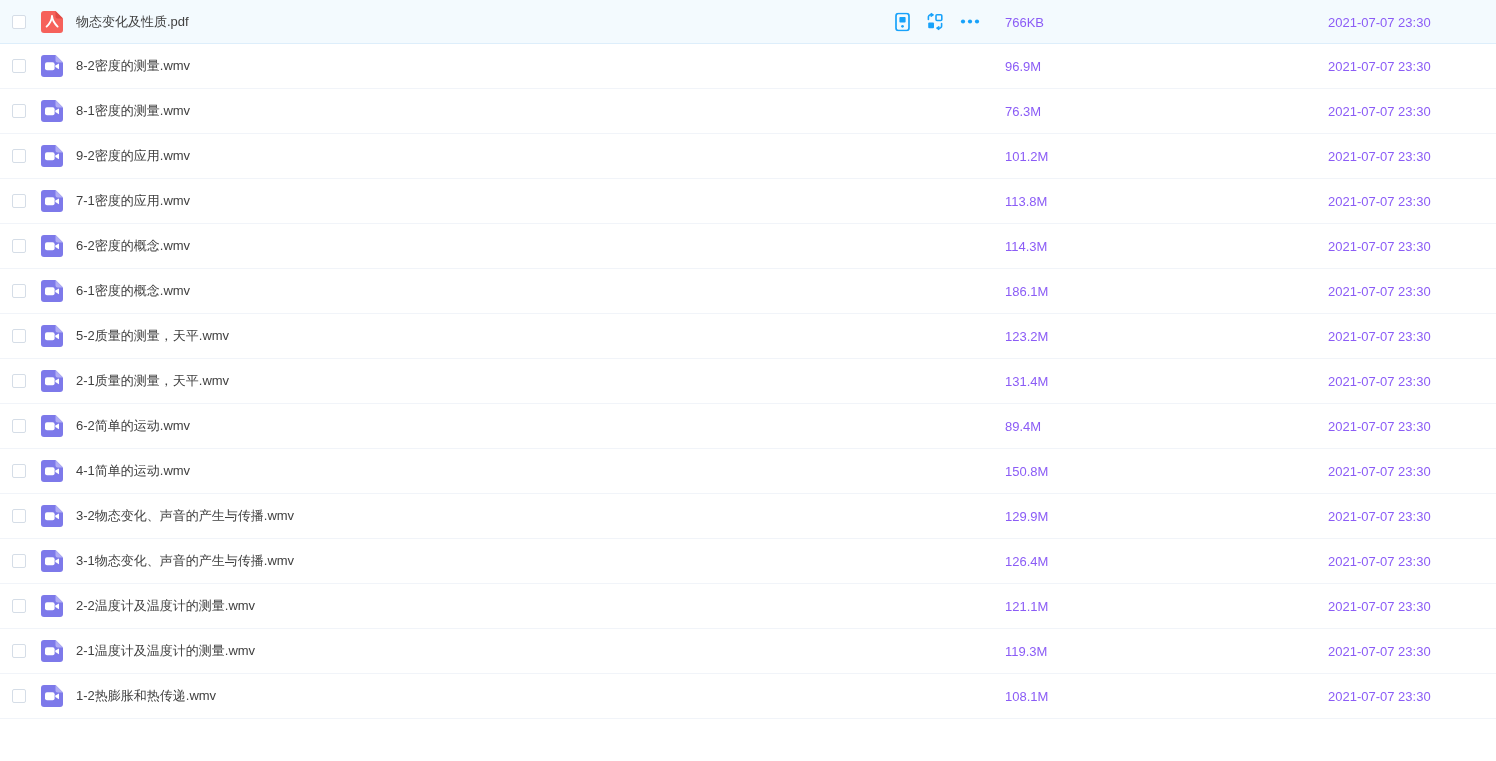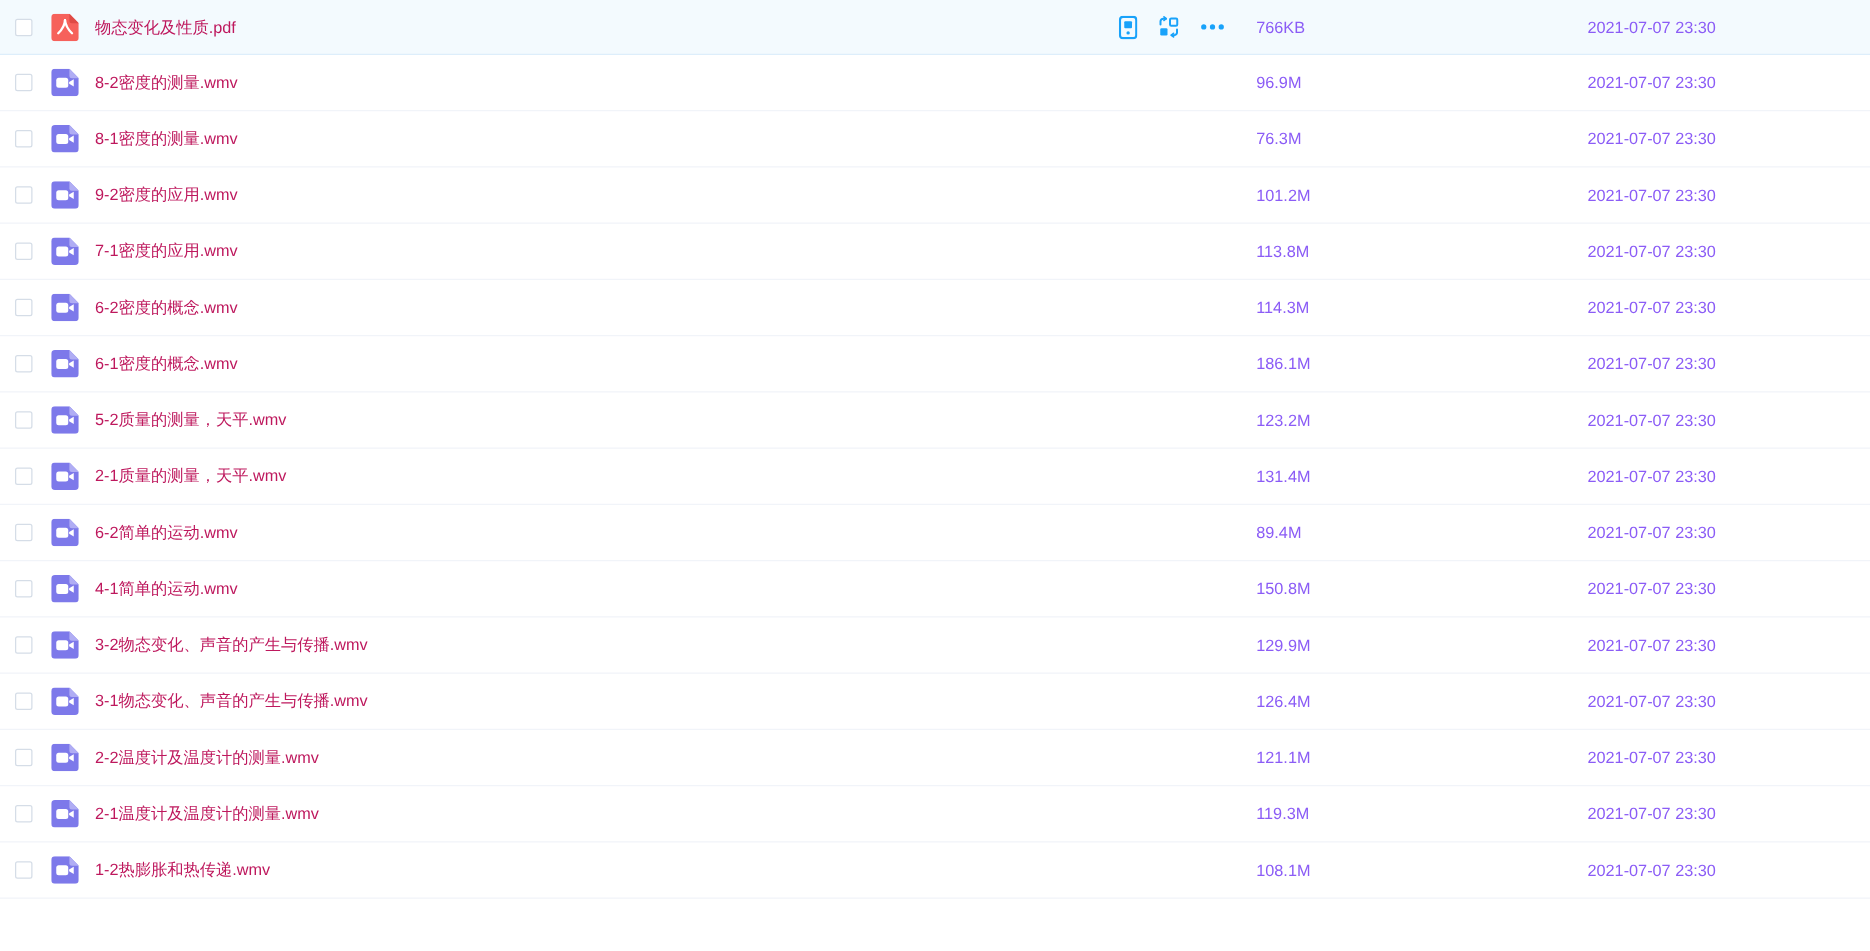--- a/index.html
+++ b/index.html
@@ -31,28 +31,28 @@
     border-bottom:1px solid #f1f4f9; cursor:pointer;
   }
   .row.active {
     background:#f3fafe;
     border-top:1px solid #ddeefb; border-bottom:1px solid #ddeefb;
     margin-top:-1px;
   }
   .file-icon { width:22px; height:22px; margin-left:15px; flex:0 0 auto; position:relative; }
   .file-icon svg { display:block; }
   .file-name {
-    margin-left:13px; font-size:13px; color:#be185d; white-space:nowrap;
+    margin-left:13px; font-size:13px; color:#404040; white-space:nowrap;
   }
   .cell-size, .cell-date {
     position:absolute; top:50%; transform:translateY(-50%);
     font-size:13px; color:#8b5cf6;
   }
   .cell-size { left:1005px; }
-  .cell-date { left:1270px;text-align:center; }
+  .cell-date { left:1328px;text-align:center; }
 
   
   .row-actions {
     position:absolute; left:895px; top:50%; transform:translateY(-50%);
     display:flex; align-items:center; gap:16px;
   }
   .action-btn { display:flex; align-items:center; cursor:pointer; }
 </style>
 </head>
 <body>

